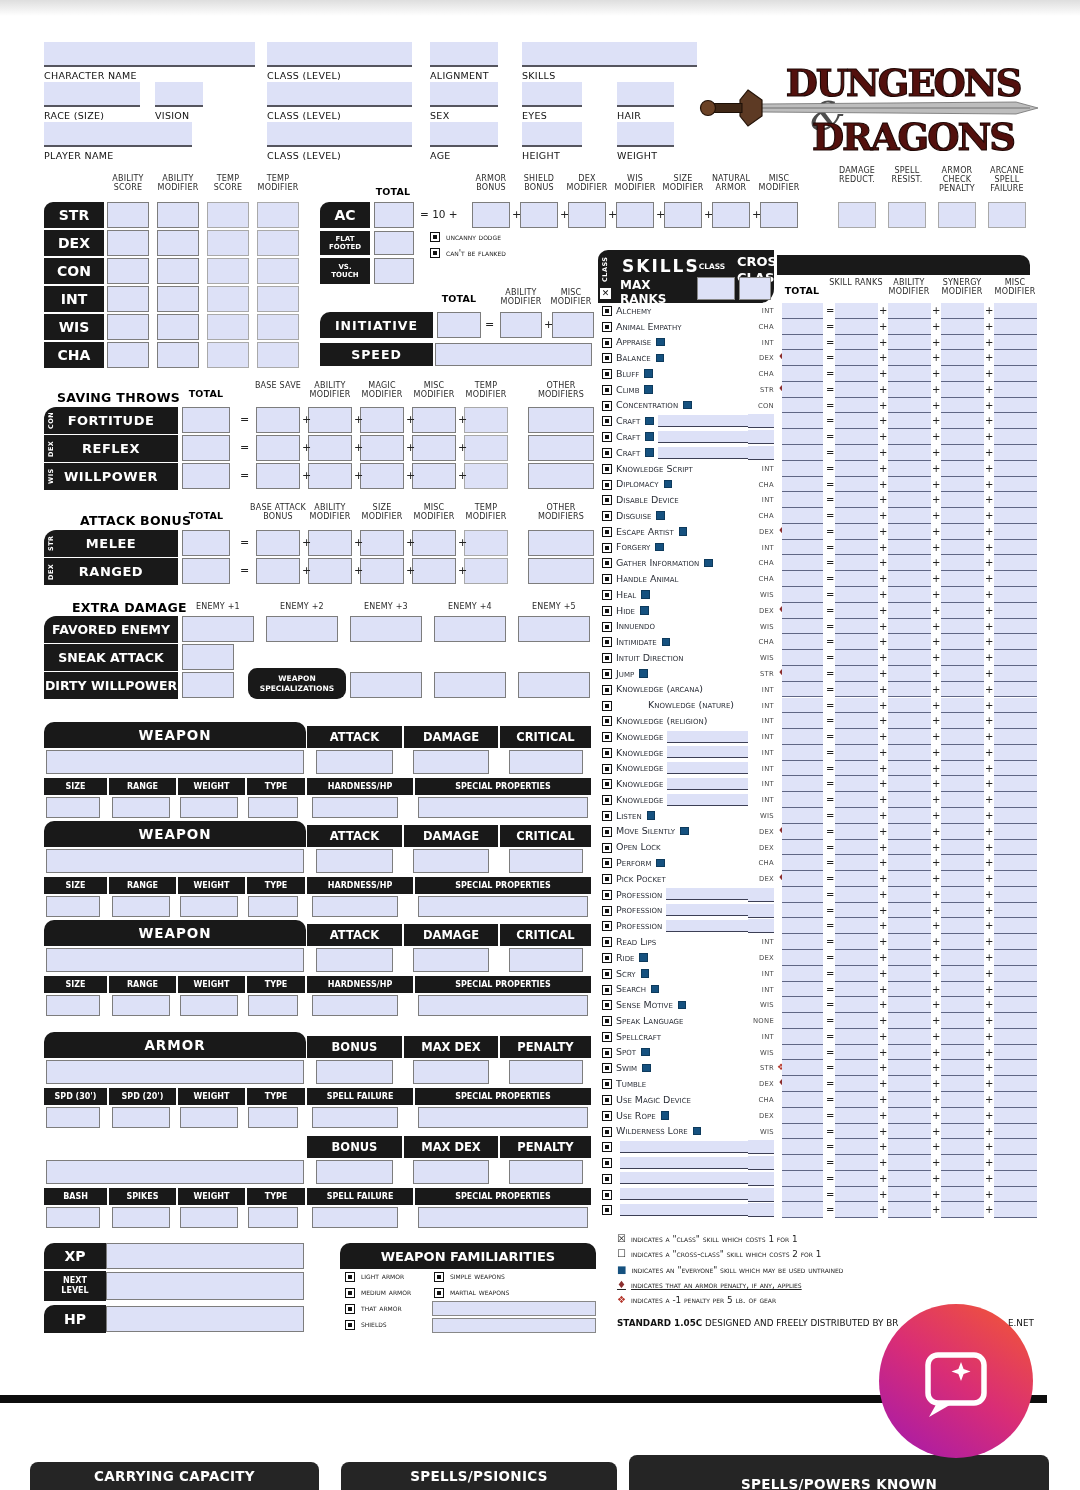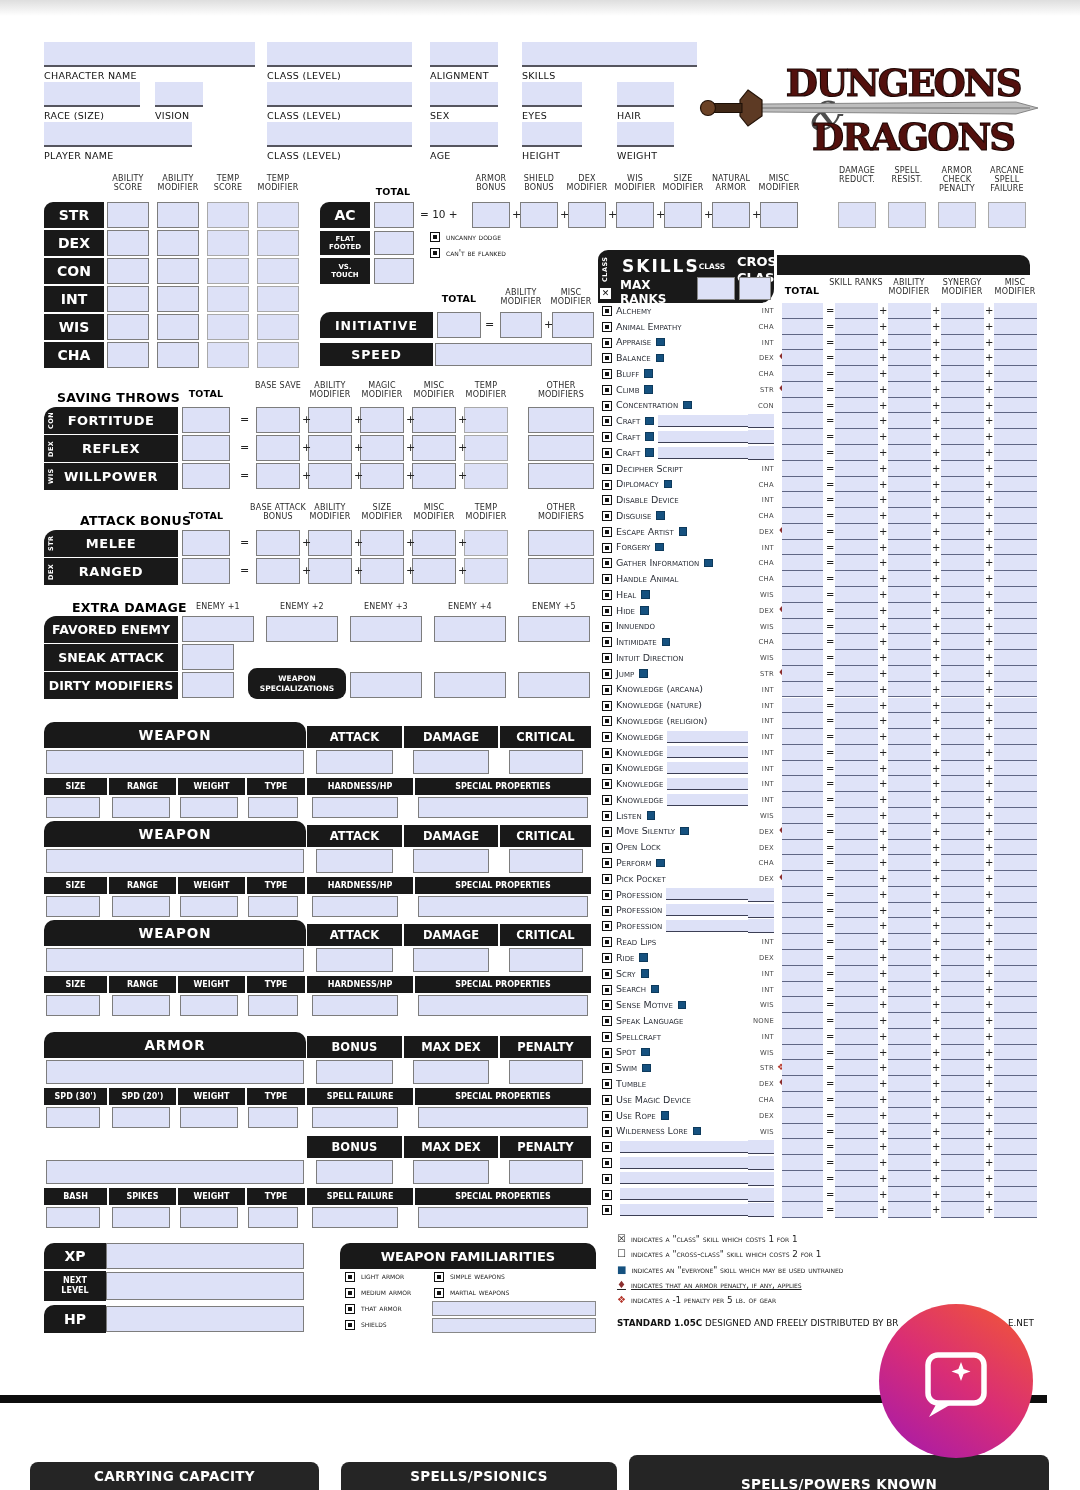--- a/index.html
+++ b/index.html
@@ -294,21 +294,21 @@
     <div class="hdr" style="left: 440px; top: 602px; width: 60px; height: 12px;">ENEMY +4</div>
     <div class="hdr" style="left: 524px; top: 602px; width: 60px; height: 12px;">ENEMY +5</div>
     <div class="bar" style="left: 44px; top: 616px; width: 134px; height: 27px; font-size: 12.5px; border-radius: 12px 0px 0px;">FAVORED ENEMY</div>
     <div class="inp" style="left: 182px; top: 616px; width: 72px; height: 26px;"></div>
     <div class="inp" style="left: 266px; top: 616px; width: 72px; height: 26px;"></div>
     <div class="inp" style="left: 350px; top: 616px; width: 72px; height: 26px;"></div>
     <div class="inp" style="left: 434px; top: 616px; width: 72px; height: 26px;"></div>
     <div class="inp" style="left: 518px; top: 616px; width: 72px; height: 26px;"></div>
     <div class="bar" style="left: 44px; top: 644px; width: 134px; height: 27px; font-size: 12.5px;">SNEAK ATTACK</div>
     <div class="inp" style="left: 182px; top: 644px; width: 52px; height: 26px;"></div>
-    <div class="bar" style="left: 44px; top: 672px; width: 134px; height: 27px; font-size: 12.5px;">DIRTY MODIFIERS</div>
+    <div class="bar" style="left: 44px; top: 672px; width: 134px; height: 27px; font-size: 12.5px;">DIRTY WILLPOWER</div>
     <div class="inp" style="left: 182px; top: 672px; width: 52px; height: 26px;"></div>
     <div class="bar" style="left: 248px; top: 668px; width: 98px; height: 31px; font-size: 7.5px; line-height: 1.25; white-space: normal; border-radius: 9px; padding: 0px 6px;">WEAPON SPECIALIZATIONS</div>
     <div class="inp" style="left: 350px; top: 672px; width: 72px; height: 26px;"></div>
     <div class="inp" style="left: 434px; top: 672px; width: 72px; height: 26px;"></div>
     <div class="inp" style="left: 518px; top: 672px; width: 72px; height: 26px;"></div>
     <div class="bar" style="left: 44px; top: 722px; width: 262px; height: 26px; font-size: 13.5px; letter-spacing: 1px; border-radius: 10px 10px 0px 0px;">WEAPON</div>
     <div class="bar" style="left: 307px; top: 726px; width: 95px; height: 22px; font-size: 11.5px;">ATTACK</div>
     <div class="bar" style="left: 404px; top: 726px; width: 94px; height: 22px; font-size: 11.5px;">DAMAGE</div>
     <div class="bar" style="left: 500px; top: 726px; width: 91px; height: 22px; font-size: 11.5px;">CRITICAL</div>
     <div class="inp" style="left: 46px; top: 750px; width: 258px; height: 24px;"></div>
@@ -624,21 +624,21 @@
     <div class="cell" style="left: 941px; top: 445.02px; width: 43px; height: 15.78px;"></div>
     <div class="cell" style="left: 994px; top: 445.02px; width: 43px; height: 15.78px;"></div>
     <div class="sign" style="left: 826px; top: 447.02px; font-size: 10px;">=</div>
     <div class="sign" style="left: 879px; top: 447.02px; font-size: 10px;">+</div>
     <div class="sign" style="left: 932px; top: 447.02px; font-size: 10px;">+</div>
     <div class="sign" style="left: 985px; top: 447.02px; font-size: 10px;">+</div>
     <div class="cbx" style="left: 602px; top: 463.8px;">
       <i></i>
     </div>
     <div class="rowline" style="left: 616px; top: 461.8px; width: 150px; height: 13px;">
-      <span class="skname">Decipher Script</span>
+      <span class="skname">Knowledge Script</span>
     </div>
     <div class="abil" style="left: 744px; top: 464.8px; width: 30px; height: 9px;">INT</div>
     <div class="cell" style="left: 782px; top: 460.8px; width: 41px; height: 15.78px;"></div>
     <div class="cell" style="left: 835px; top: 460.8px; width: 43px; height: 15.78px;"></div>
     <div class="cell" style="left: 888px; top: 460.8px; width: 43px; height: 15.78px;"></div>
     <div class="cell" style="left: 941px; top: 460.8px; width: 43px; height: 15.78px;"></div>
     <div class="cell" style="left: 994px; top: 460.8px; width: 43px; height: 15.78px;"></div>
     <div class="sign" style="left: 826px; top: 462.8px; font-size: 10px;">=</div>
     <div class="sign" style="left: 879px; top: 462.8px; font-size: 10px;">+</div>
     <div class="sign" style="left: 932px; top: 462.8px; font-size: 10px;">+</div>
@@ -875,21 +875,21 @@
     <div class="cell" style="left: 888px; top: 681.72px; width: 43px; height: 15.78px;"></div>
     <div class="cell" style="left: 941px; top: 681.72px; width: 43px; height: 15.78px;"></div>
     <div class="cell" style="left: 994px; top: 681.72px; width: 43px; height: 15.78px;"></div>
     <div class="sign" style="left: 826px; top: 683.72px; font-size: 10px;">=</div>
     <div class="sign" style="left: 879px; top: 683.72px; font-size: 10px;">+</div>
     <div class="sign" style="left: 932px; top: 683.72px; font-size: 10px;">+</div>
     <div class="sign" style="left: 985px; top: 683.72px; font-size: 10px;">+</div>
     <div class="cbx" style="left: 602px; top: 700.5px;">
       <i></i>
     </div>
-    <div class="rowline" style="left: 616px; top: 698.5px; width: 150px; height: 13px;">
+    <div class="rowline" style="left: 648px; top: 698.5px; width: 150px; height: 13px;">
       <span class="skname">Knowledge (nature)</span>
     </div>
     <div class="abil" style="left: 744px; top: 701.5px; width: 30px; height: 9px;">INT</div>
     <div class="cell" style="left: 782px; top: 697.5px; width: 41px; height: 15.78px;"></div>
     <div class="cell" style="left: 835px; top: 697.5px; width: 43px; height: 15.78px;"></div>
     <div class="cell" style="left: 888px; top: 697.5px; width: 43px; height: 15.78px;"></div>
     <div class="cell" style="left: 941px; top: 697.5px; width: 43px; height: 15.78px;"></div>
     <div class="cell" style="left: 994px; top: 697.5px; width: 43px; height: 15.78px;"></div>
     <div class="sign" style="left: 826px; top: 699.5px; font-size: 10px;">=</div>
     <div class="sign" style="left: 879px; top: 699.5px; font-size: 10px;">+</div>

